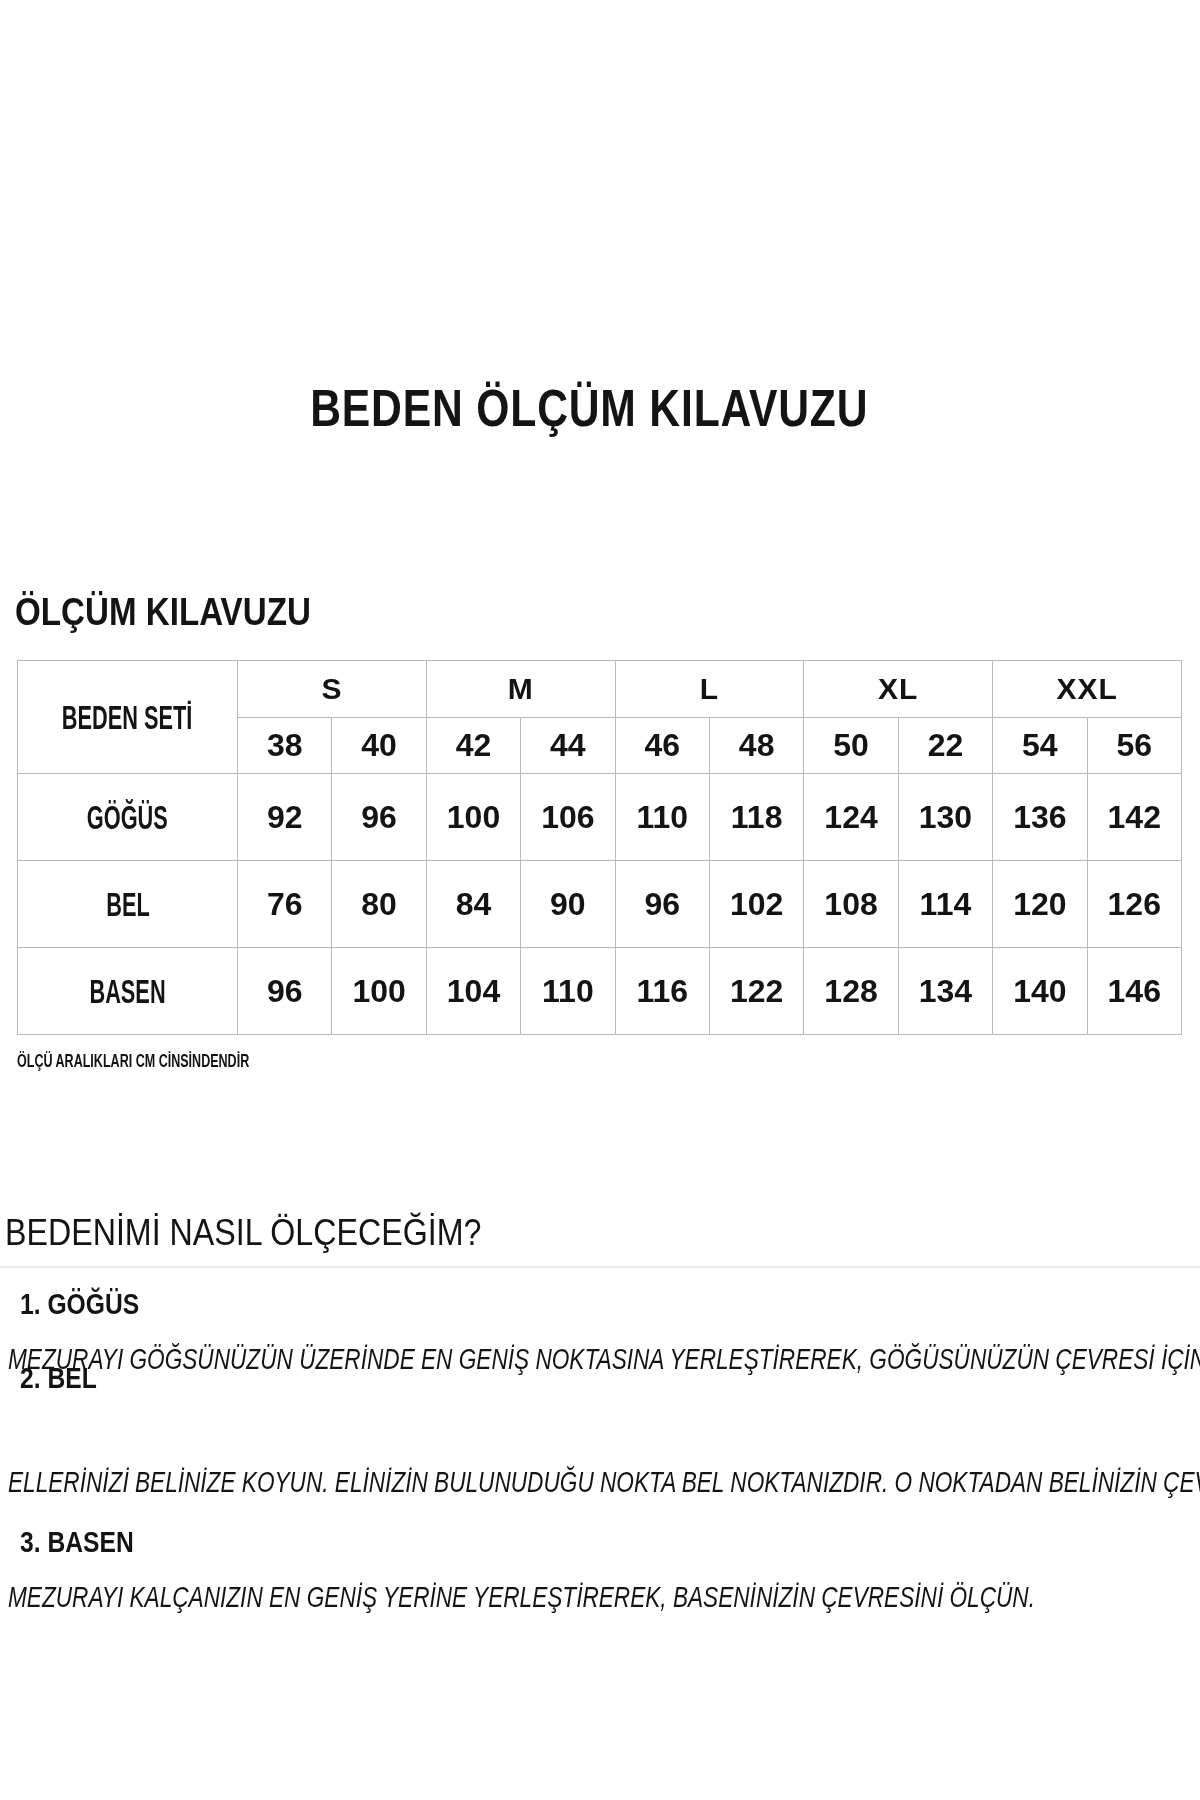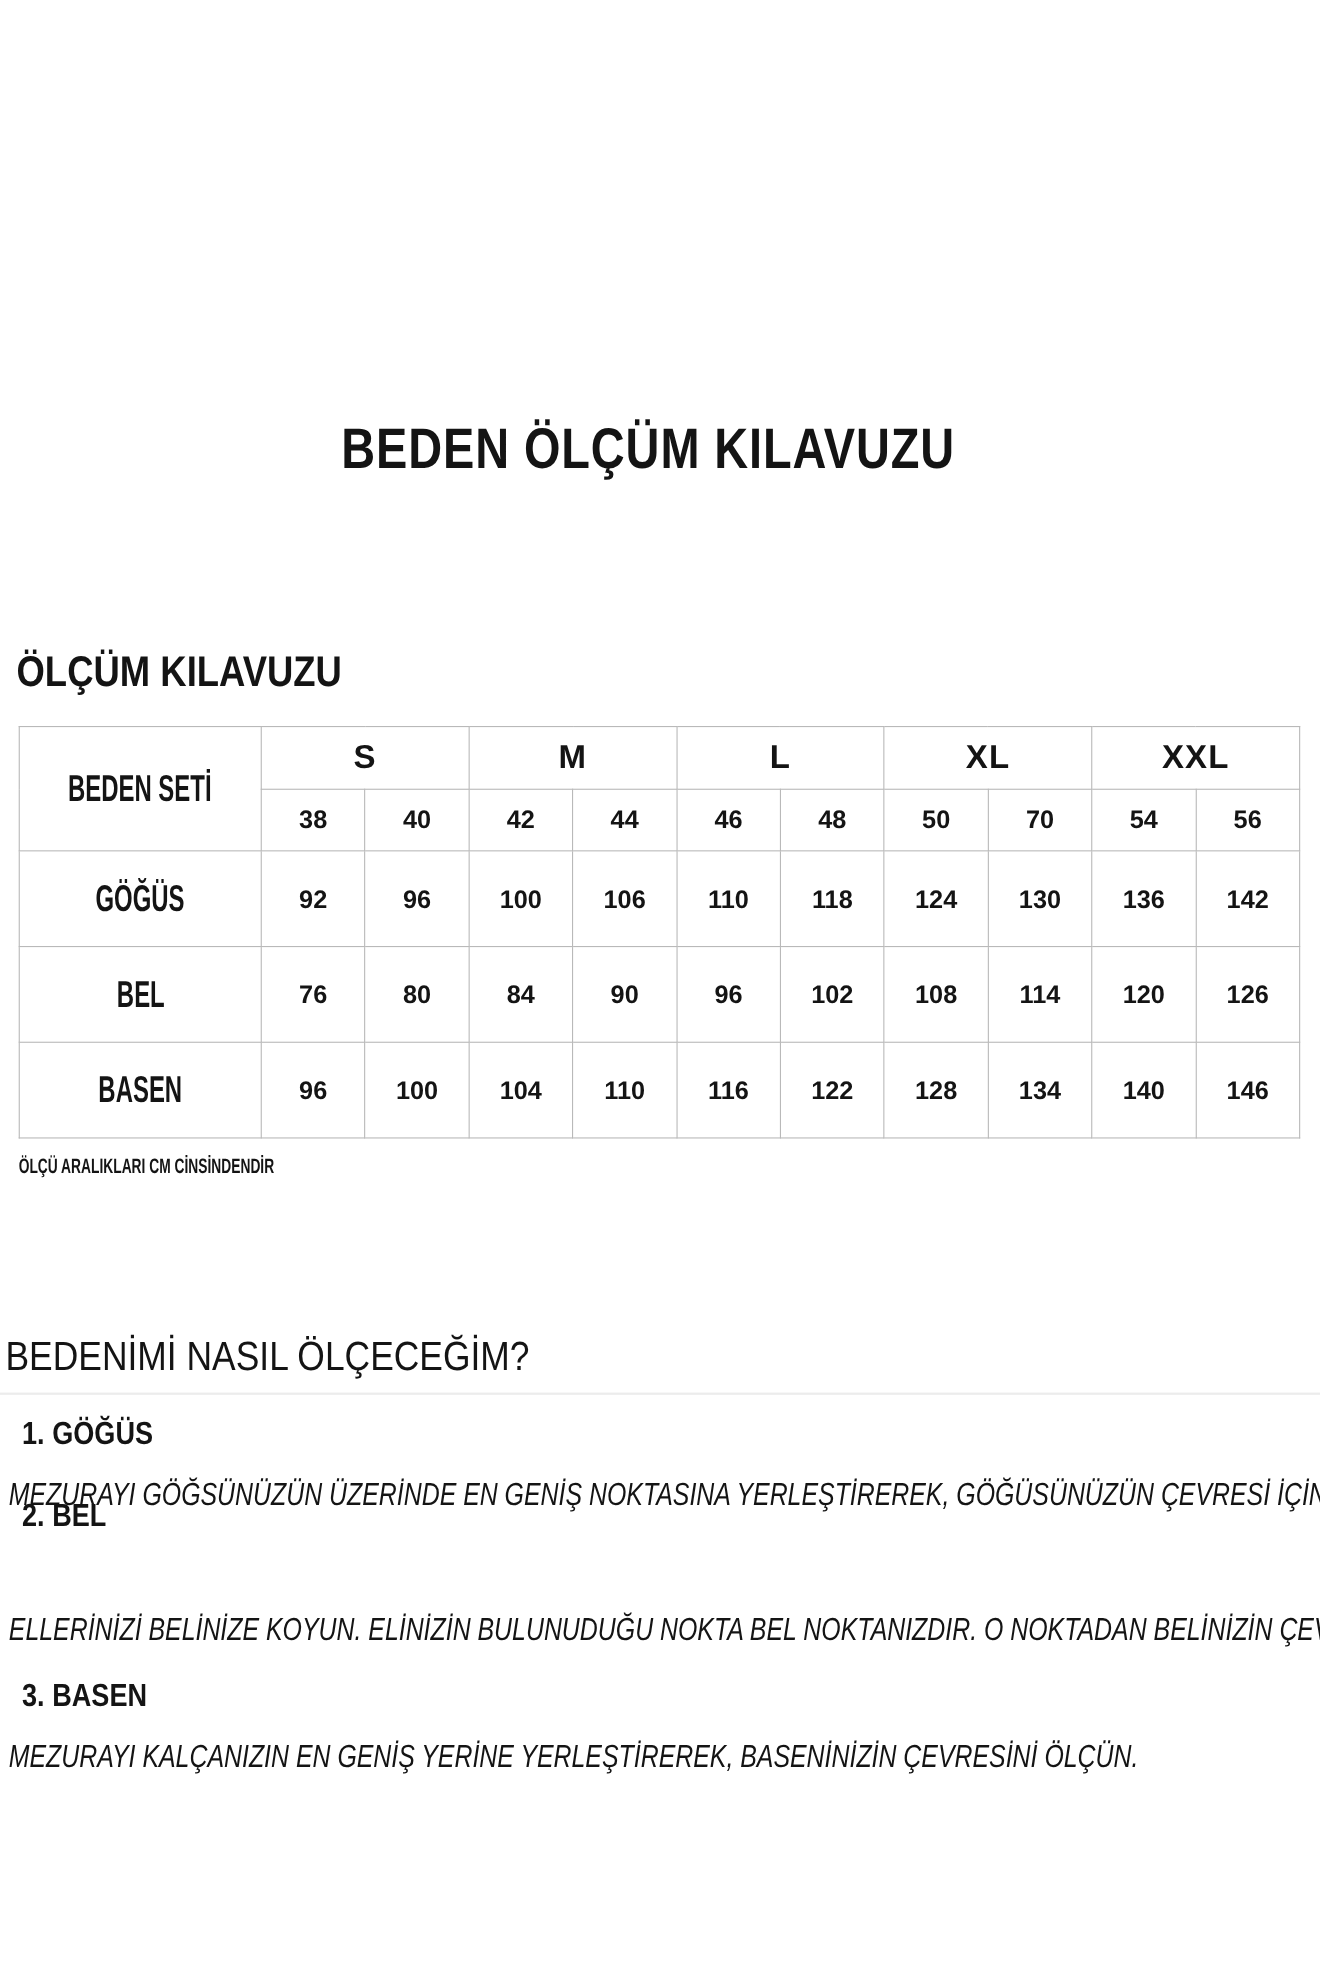--- a/index.html
+++ b/index.html
@@ -23,21 +23,21 @@
   
   table.size-table{position:absolute;top:660px;left:17px;width:1165px;
     border-collapse:collapse;table-layout:fixed;}
   table.size-table td{border:1px solid #b9b9b9;text-align:center;
     vertical-align:middle;padding:0;}
   td.label-cell{border:2px solid #151515;}
   tr.r-group{height:57px;}
   tr.r-sizes{height:56px;}
   tr.r-data{height:87px;}
   td.group{font-size:30px;font-weight:bold;letter-spacing:1px;}
-  td.size,td.val{font-size:23px;font-weight:bold;}
+  td.size,td.val{font-size:32px;font-weight:bold;}
   td.label-cell .cond{font-size:34px;font-weight:bold;
     transform:scaleX(0.64);transform-origin:center center;}
 
   
   .table-note{top:1050px;left:17px;font-size:19px;font-weight:bold;}
   .table-note .cond{transform:scaleX(0.66);}
 
   
   .divider{top:1266px;left:0;width:1200px;height:2px;background:#ececec;}
 
@@ -89,21 +89,21 @@
       <td class="group" colspan="2">XXL</td>
     </tr>
     <tr class="r-sizes">
       <td class="size">38</td>
       <td class="size">40</td>
       <td class="size">42</td>
       <td class="size">44</td>
       <td class="size">46</td>
       <td class="size">48</td>
       <td class="size">50</td>
-      <td class="size">70</td>
+      <td class="size">22</td>
       <td class="size">54</td>
       <td class="size">56</td>
     </tr>
     <tr class="r-data">
       <td class="label-cell">
         <span class="cond">GÖĞÜS</span>
       </td>
       <td class="val">92</td>
       <td class="val">96</td>
       <td class="val">100</td>

